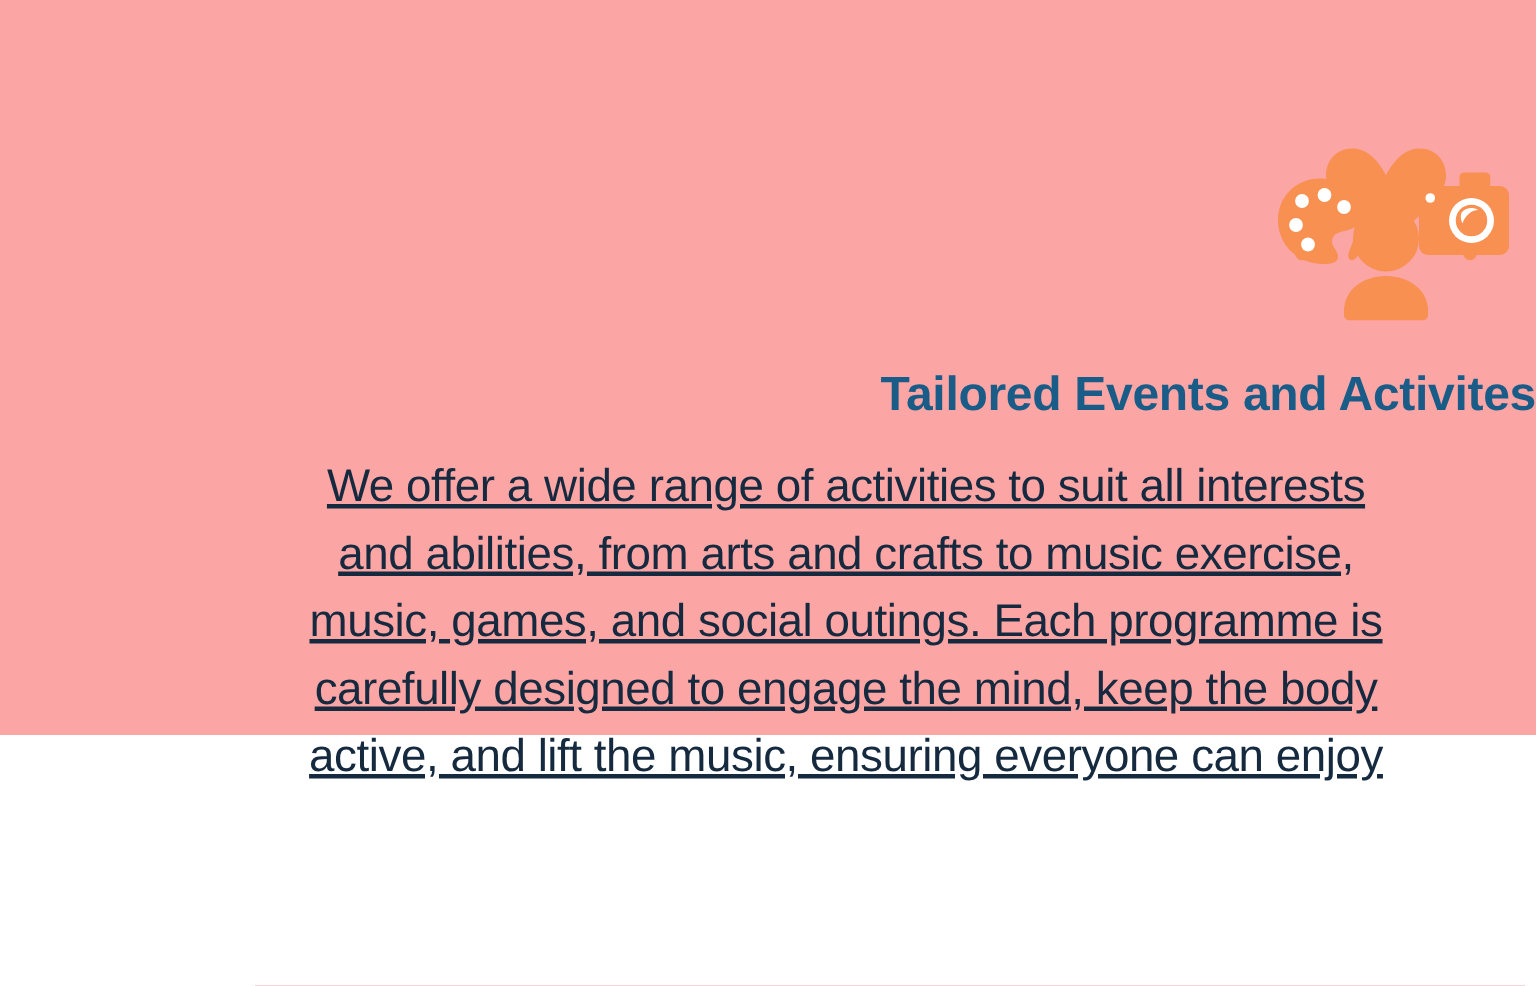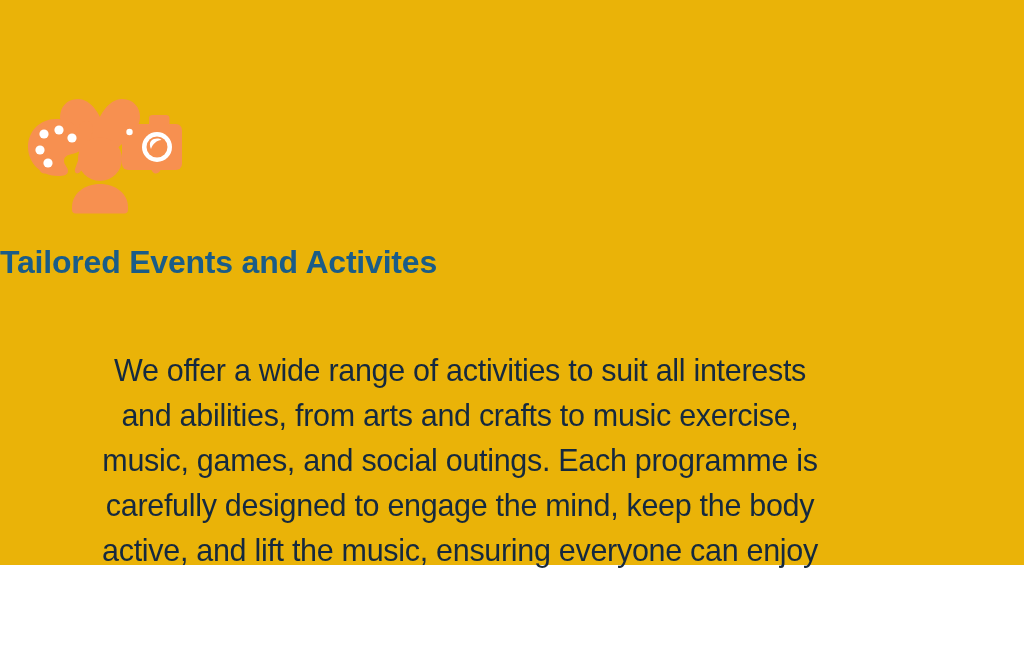--- a/index.html
+++ b/index.html
@@ -10,25 +10,25 @@
     width: 1024px;
     height: 657px;
     background: #ffffff;
     font-family: "Liberation Sans", sans-serif;
     overflow: hidden;
   }
 
   .card {
     position: relative;
     width: 1024px;
-    height: 565px;
-    background: #eab308;
+    height: 490px;
+    background: #fca5a5;
     display: flex;
     flex-direction: column;
-    align-items: flex-start;
+    align-items: flex-end;
     box-sizing: border-box;
   }
 
   
   .icon-wrap {
     margin-top: 55px;
     width: 200px;
     height: 160px;
     display: block;
   }
@@ -46,29 +46,29 @@
     font-weight: bold;
     letter-spacing: -0.2px;
     color: #1A5C88;
     text-align: center;
     line-height: 1.1;
     white-space: nowrap;
   }
 
   
   .body-text {
-    margin-top: 46px;
     width: 920px;
     text-align: center;
     font-family: "Liberation Sans", sans-serif;
     font-size: 30.5px;
     font-weight: 400;
     line-height: 45px;
     color: #15293F;
     letter-spacing: -0.3px;
+    text-decoration: underline;
   }
   .body-text .line {
     display: block;
     white-space: nowrap;
   }
 </style>
 </head>
 <body>
 
 <div class="card">

